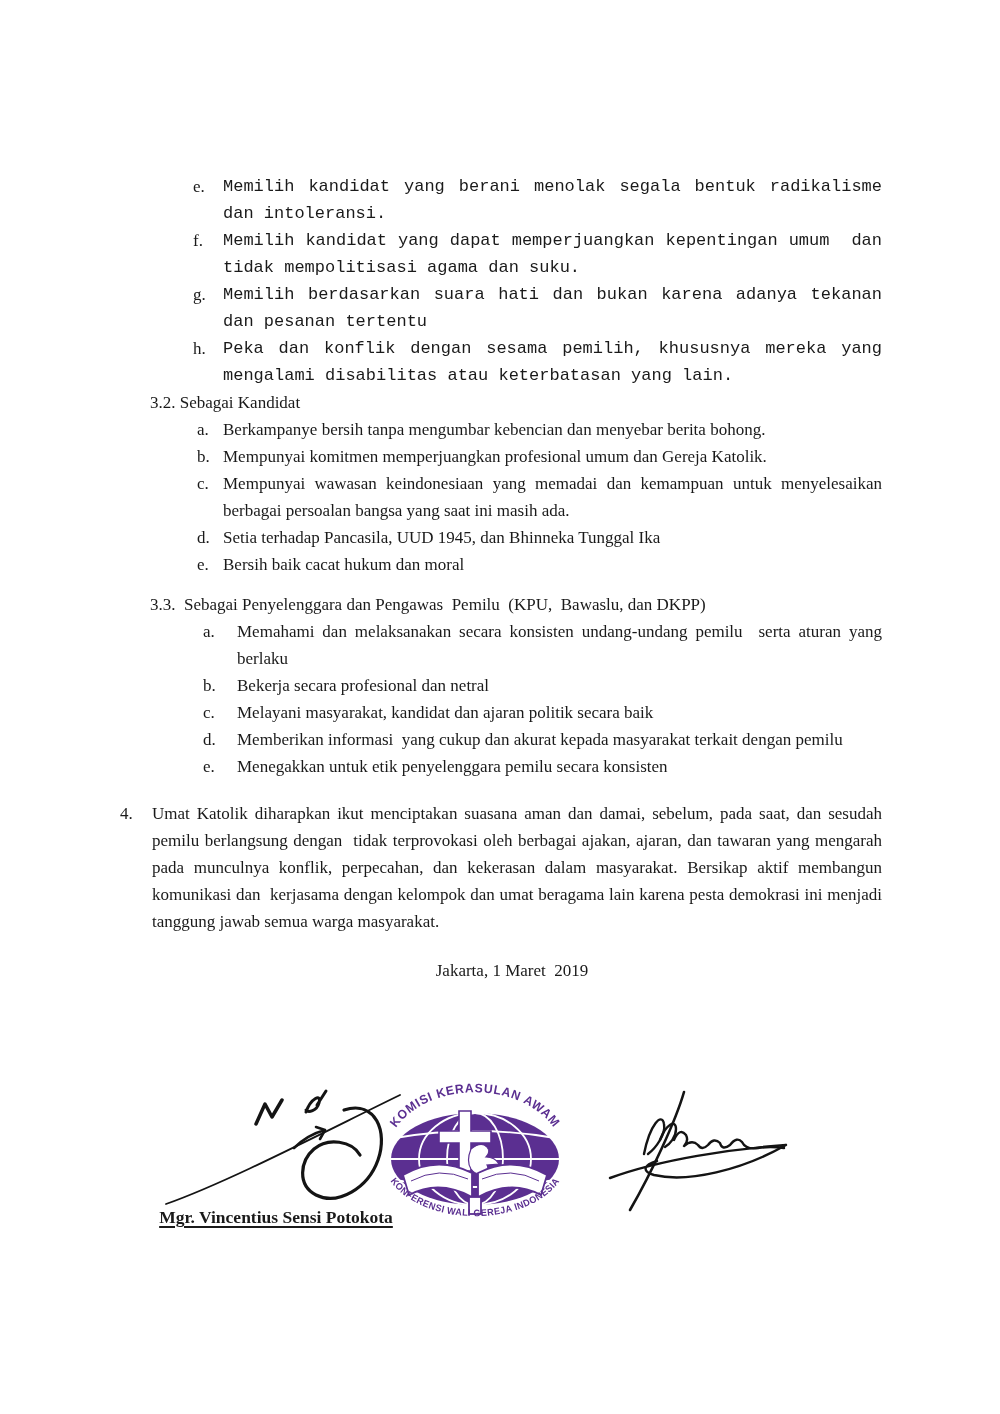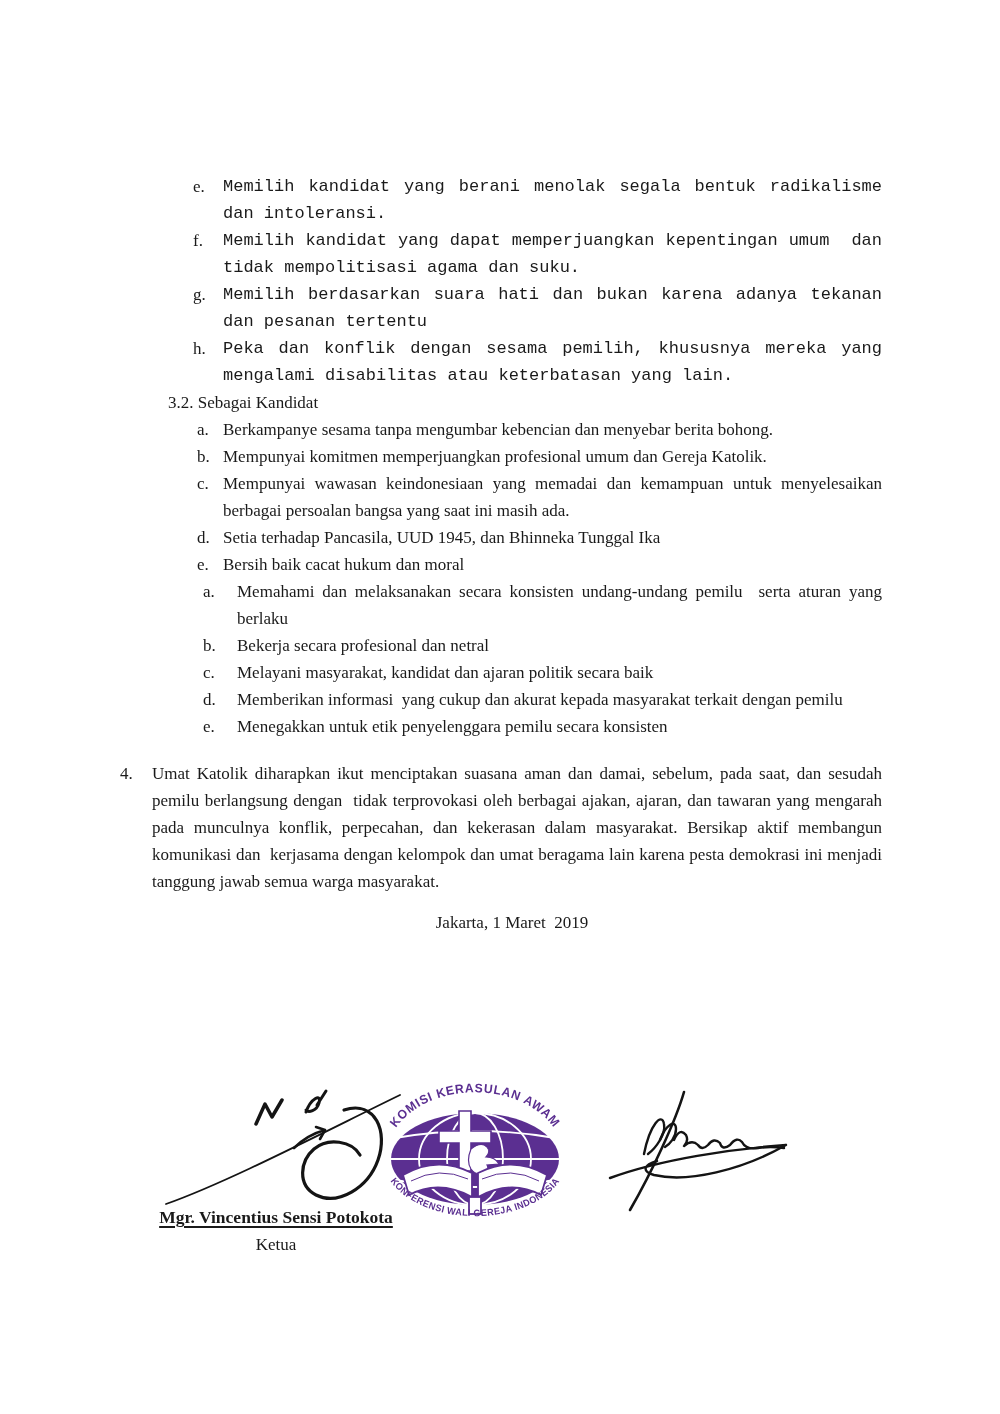--- a/index.html
+++ b/index.html
@@ -16,28 +16,28 @@
 
   .lvl1 .text { padding-left:103px;font-family:Liberation Mono, monospace; }
   .lvl1 .marker { left:73px; }
 
   .lvl2 .text { padding-left:103px; }
   .lvl2 .marker { left:77px; }
 
   .lvl3 .text { padding-left:117px; }
   .lvl3 .marker { left:83px; }
 
-  .heading { margin-left:48px; white-space:pre-wrap; }
+  .heading { margin-left:30px; white-space:pre-wrap; }
   .heading.gap-before { margin-top:13px; }
 
   .item4 { margin-top:20px; }
   .item4 .text { padding-left:32px; }
   .item4 .marker { left:0; }
 
-  .dateline { margin-top:14px; text-align:center; text-indent:22px; white-space:pre-wrap; }
+  .dateline { margin-top:22px; text-align:center; text-indent:22px; white-space:pre-wrap; }
 
   .sig-svg { position:absolute; }
   .logo-svg { position:absolute; left:375px; top:1077px; }
   .sig-left-svg { left:148px; top:1082px; }
   .sig-right-svg { left:592px; top:1086px; }
 
   .signatory { position:absolute; z-index:2; text-align:center; }
   .signatory .name {
     font-weight:bold; font-size:17.5px;
     text-decoration:underline; text-decoration-thickness:1.5px; text-underline-offset:3px;
@@ -66,39 +66,40 @@
       <span class="text">Memilih berdasarkan suara hati dan bukan karena adanya tekanan dan pesanan tertentu</span>
     </div>
     <div class="li lvl1">
       <span class="marker">h.</span>
       <span class="text">Peka dan konflik dengan sesama pemilih, khususnya mereka yang mengalami disabilitas atau keterbatasan yang lain.</span>
     </div>
 
     <div class="heading">3.2. Sebagai Kandidat</div>
     <div class="li lvl2">
       <span class="marker">a.</span>
-      <span class="text">Berkampanye sesama tanpa mengumbar kebencian dan menyebar berita bohong.</span>
+      <span class="text">Berkampanye bersih tanpa mengumbar kebencian dan menyebar berita bohong.</span>
     </div>
     <div class="li lvl2">
       <span class="marker">b.</span>
       <span class="text">Mempunyai komitmen memperjuangkan profesional umum dan Gereja Katolik.</span>
     </div>
     <div class="li lvl2">
       <span class="marker">c.</span>
       <span class="text">Mempunyai wawasan keindonesiaan yang memadai dan kemampuan untuk menyelesaikan berbagai persoalan bangsa yang saat ini masih ada.</span>
     </div>
     <div class="li lvl2">
       <span class="marker">d.</span>
       <span class="text">Setia terhadap Pancasila, UUD 1945, dan Bhinneka Tunggal Ika</span>
     </div>
     <div class="li lvl2">
       <span class="marker">e.</span>
       <span class="text">Bersih baik cacat hukum dan moral</span>
     </div>
 
+    <div class="heading gap-before">3.3.  Sebagai Penyelenggara dan Pengawas  Pemilu  (KPU,  Bawaslu, dan DKPP)</div>
     <div class="li lvl3">
       <span class="marker">a.</span>
       <span class="text">Memahami dan melaksanakan secara konsisten undang-undang pemilu  serta aturan yang berlaku</span>
     </div>
     <div class="li lvl3">
       <span class="marker">b.</span>
       <span class="text">Bekerja secara profesional dan netral</span>
     </div>
     <div class="li lvl3">
       <span class="marker">c.</span>
@@ -168,15 +169,14 @@
       <path d="M 92,6 C 84,34 60,86 38,124" stroke-width="2.6"></path>
       <path d="M 52,68 C 58,38 70,26 72,38 C 74,48 64,62 56,68" stroke-width="2.4"></path>
       <path d="M 68,54 C 74,38 84,33 84,43 C 84,51 78,58 73,61" stroke-width="2.4"></path>
       <path d="M 82,54 q 6,-13 12,-5 q 3,6 -2,11 q 8,-7 14,-1 q 4,6 10,0 q 6,-8 12,-2 q 2,8 10,2 q 7,-9 12,-3 q 4,8 16,6 q 12,-2 26,0" stroke-width="2.4"></path>
       <path d="M 18,92 C 70,73 140,63 194,59 M 194,59 C 150,84 96,97 62,89 C 49,85 52,79 65,75" stroke-width="2.4"></path>
     </g>
   </svg>
 
   <div class="signatory signatory-left">
     <div class="name">Mgr. Vincentius Sensi Potokota</div>
-    <div class="role">Ketua</div>
   </div>
 </div>
 
 </body></html>

